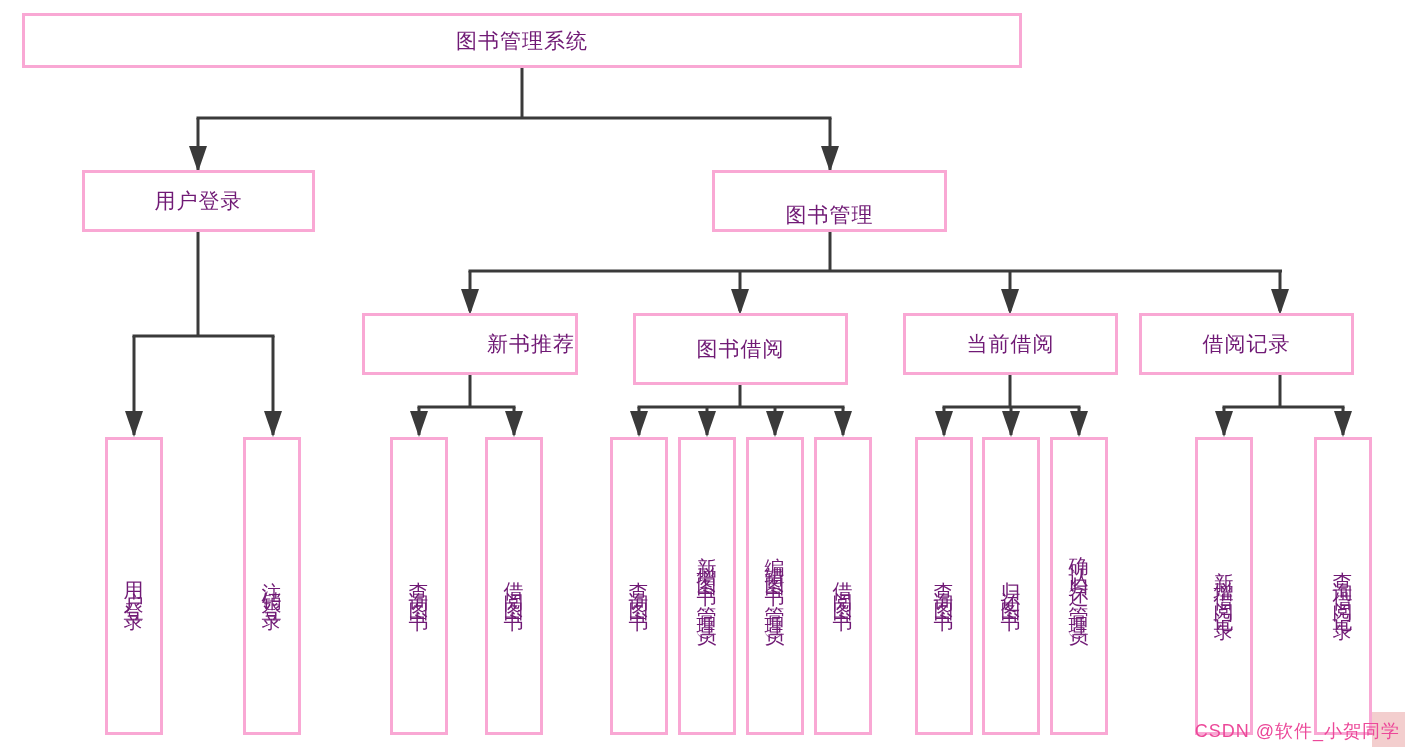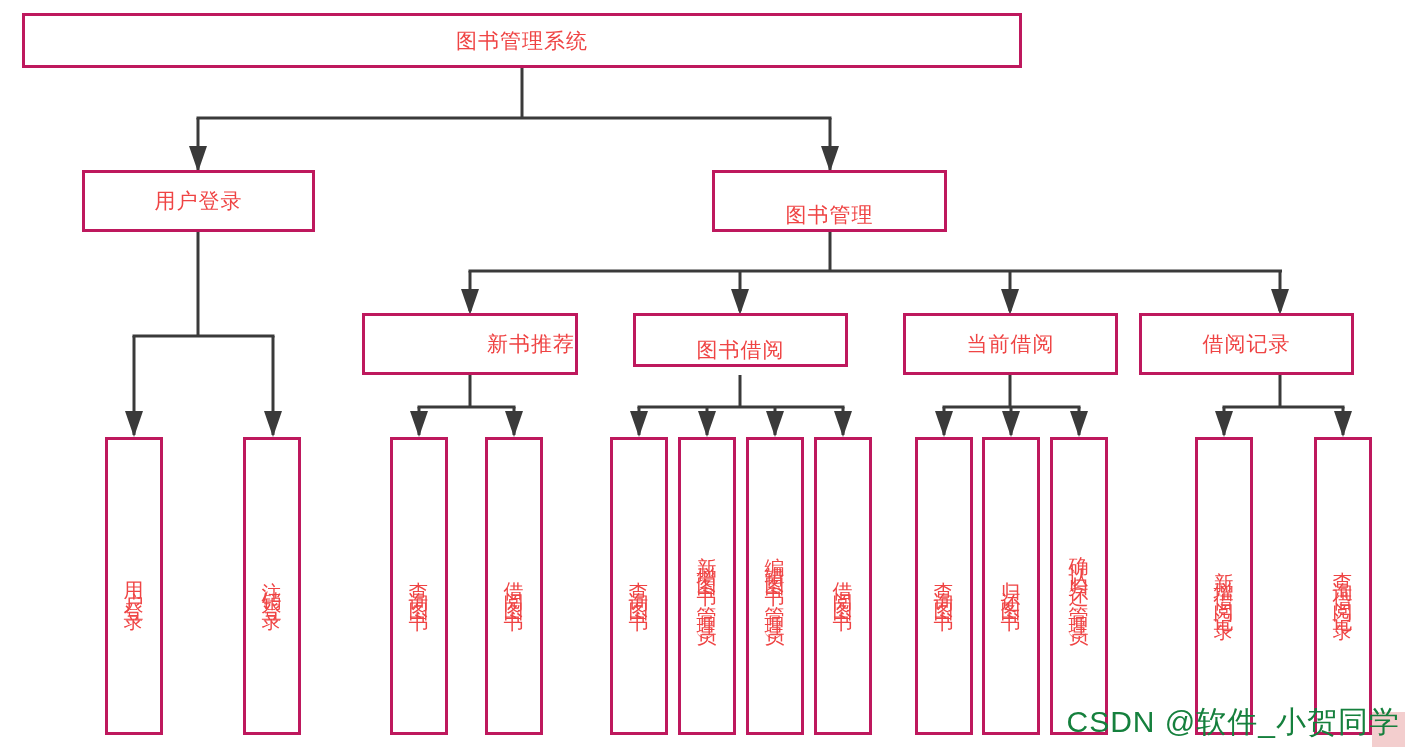--- a/index.html
+++ b/index.html
@@ -13,56 +13,56 @@
   }
   .connectors {
     position: absolute;
     left: 0; top: 0;
     width: 1405px; height: 747px;
     z-index: 0;
   }
   .box {
     position: absolute;
     box-sizing: border-box;
-    border: 3px solid #be185d;
+    border: 3px solid #f9a8d4;
     background: #ffffff;
-    color: #ef4444;
+    color: #701a75;
     display: flex;
     align-items: center;
     justify-content: center;
     z-index: 1;
   }
   .hbox { font-size: 21px; letter-spacing: 1px; }
   .vbox {
     writing-mode: vertical-rl;
     text-orientation: mixed;
     font-size: 20px;
     letter-spacing: 10px;
     line-height: 1;
   }
   
   .n-root  { left: 22px;  top: 13px;  width: 1000px; height: 55px; }
   .n-login { left: 82px;  top: 170px; width: 233px;  height: 62px; }
   .n-mgmt  { left: 712px; top: 170px; width: 235px;  height: 62px; align-items: flex-end; }
   .n-new   { left: 362px; top: 313px; width: 216px;  height: 62px; justify-content: flex-end; }
-  .n-bor   { left: 633px; top: 313px; width: 215px;  height: 54px; align-items: flex-end; }
+  .n-bor   { left: 633px; top: 313px; width: 215px;  height: 72px; }
   .n-cur   { left: 903px; top: 313px; width: 215px;  height: 62px; }
   .n-rec   { left: 1139px;top: 313px; width: 215px;  height: 62px; }
   .leaf { top: 437px; height: 298px; width: 58px; }
   .l-1a { left: 105px; }  .l-1b { left: 243px; }
   .l-2a { left: 390px; }  .l-2b { left: 485px; }
   .l-3a { left: 610px; }  .l-3b { left: 678px; }  .l-3c { left: 746px; }  .l-3d { left: 814px; }
   .l-4a { left: 915px; }  .l-4b { left: 982px; }  .l-4c { left: 1050px; }
   .l-5a { left: 1195px; } .l-5b { left: 1314px; }
   .watermark {
     position: absolute;
     right: 5px;
     bottom: 4px;
-    font-size: 30px;
-    color: #15803d;
+    font-size: 18px;
+    color: #ec4899;
     letter-spacing: 1px;
     z-index: 2;
     white-space: nowrap;
   }
   .watermark-accent {
     position: absolute;
     right: 0;
     bottom: 0;
     width: 33px;
     height: 35px;

